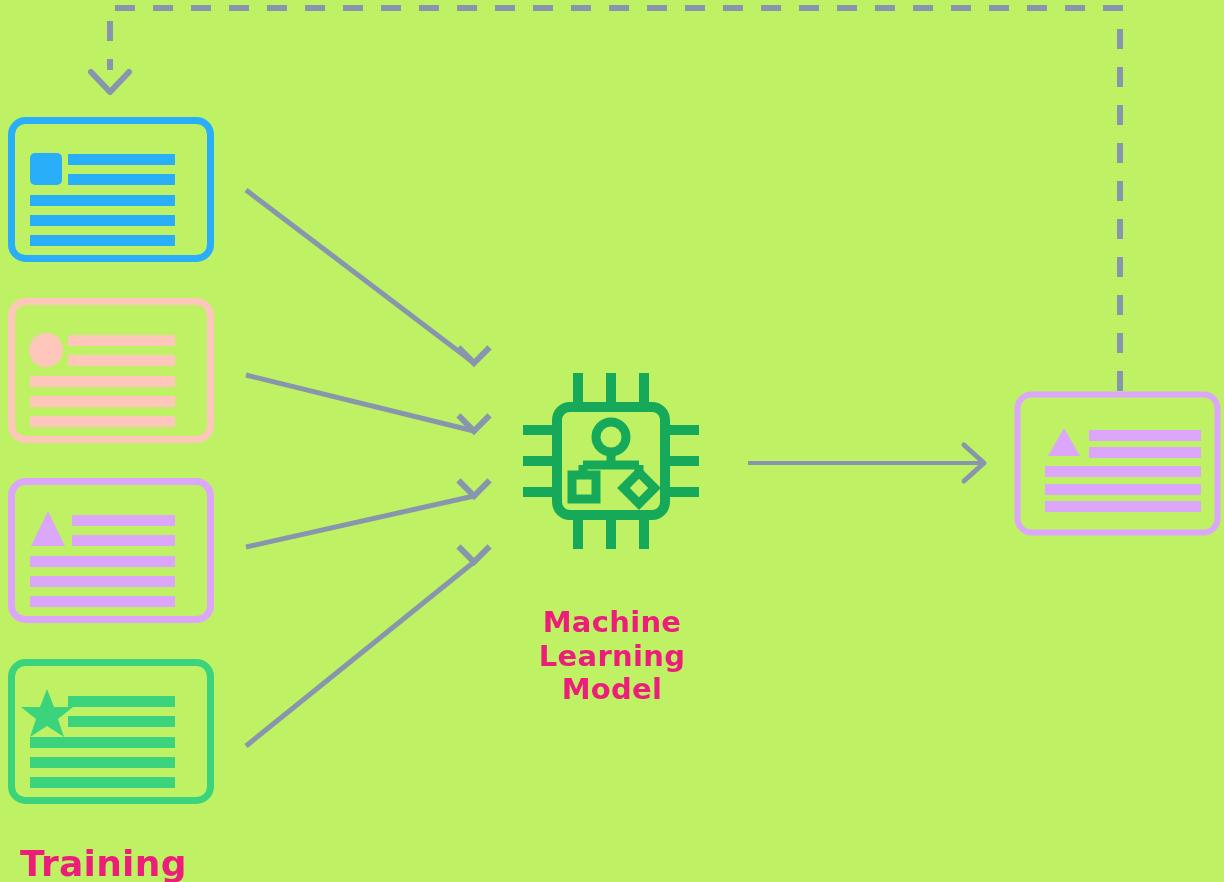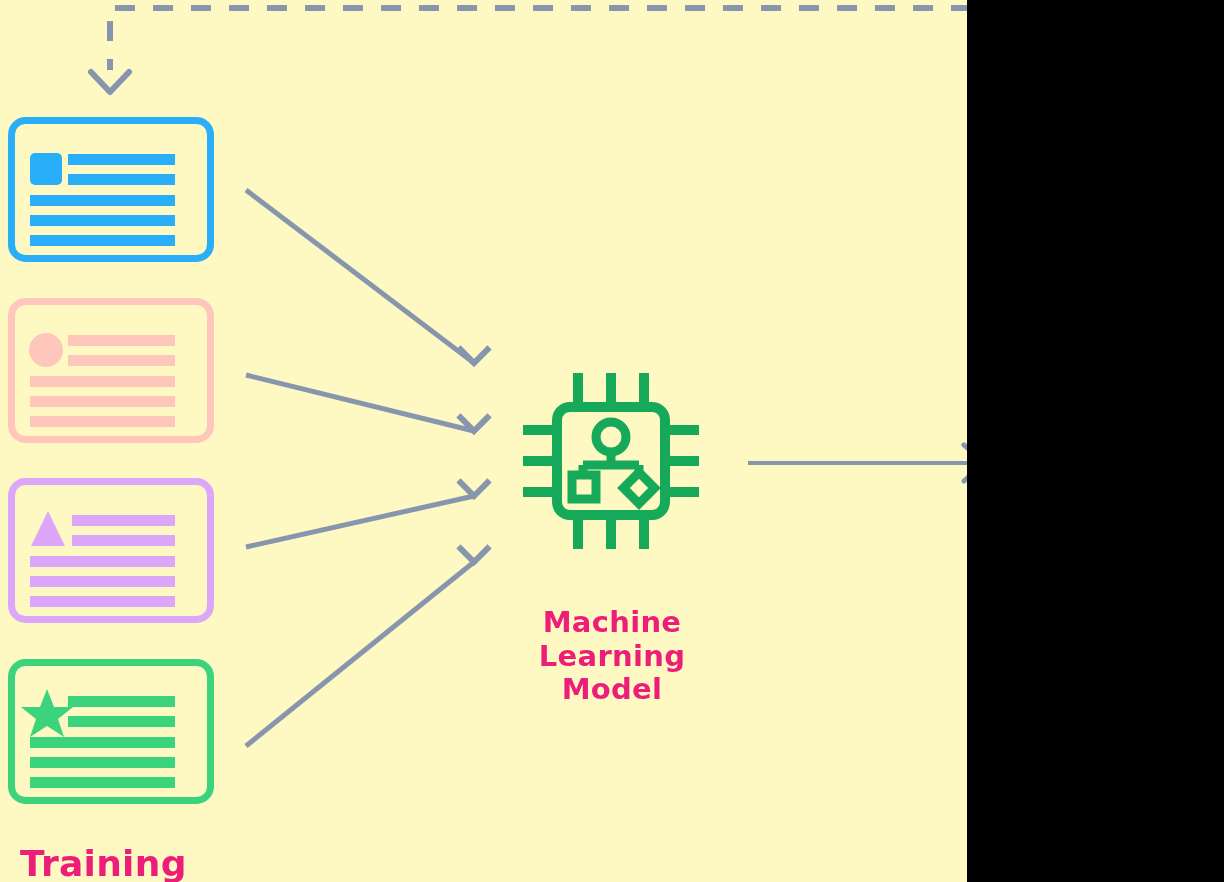--- a/index.html
+++ b/index.html
@@ -5,23 +5,23 @@
   html, body {
     margin: 0;
     padding: 0;
     background: #000000;
   }
   body {
     font-family: "DejaVu Sans", sans-serif;
   }
   #canvas {
     position: relative;
-    width: 967px;
+    width: 1224px;
     height: 882px;
-    background: #fef9c3;
+    background: #bef264;
     overflow: hidden;
     text-decoration: underline;
   }
   .layer {
     position: absolute;
     left: 0;
     top: 0;
     width: 1224px;
     height: 882px;
   }

